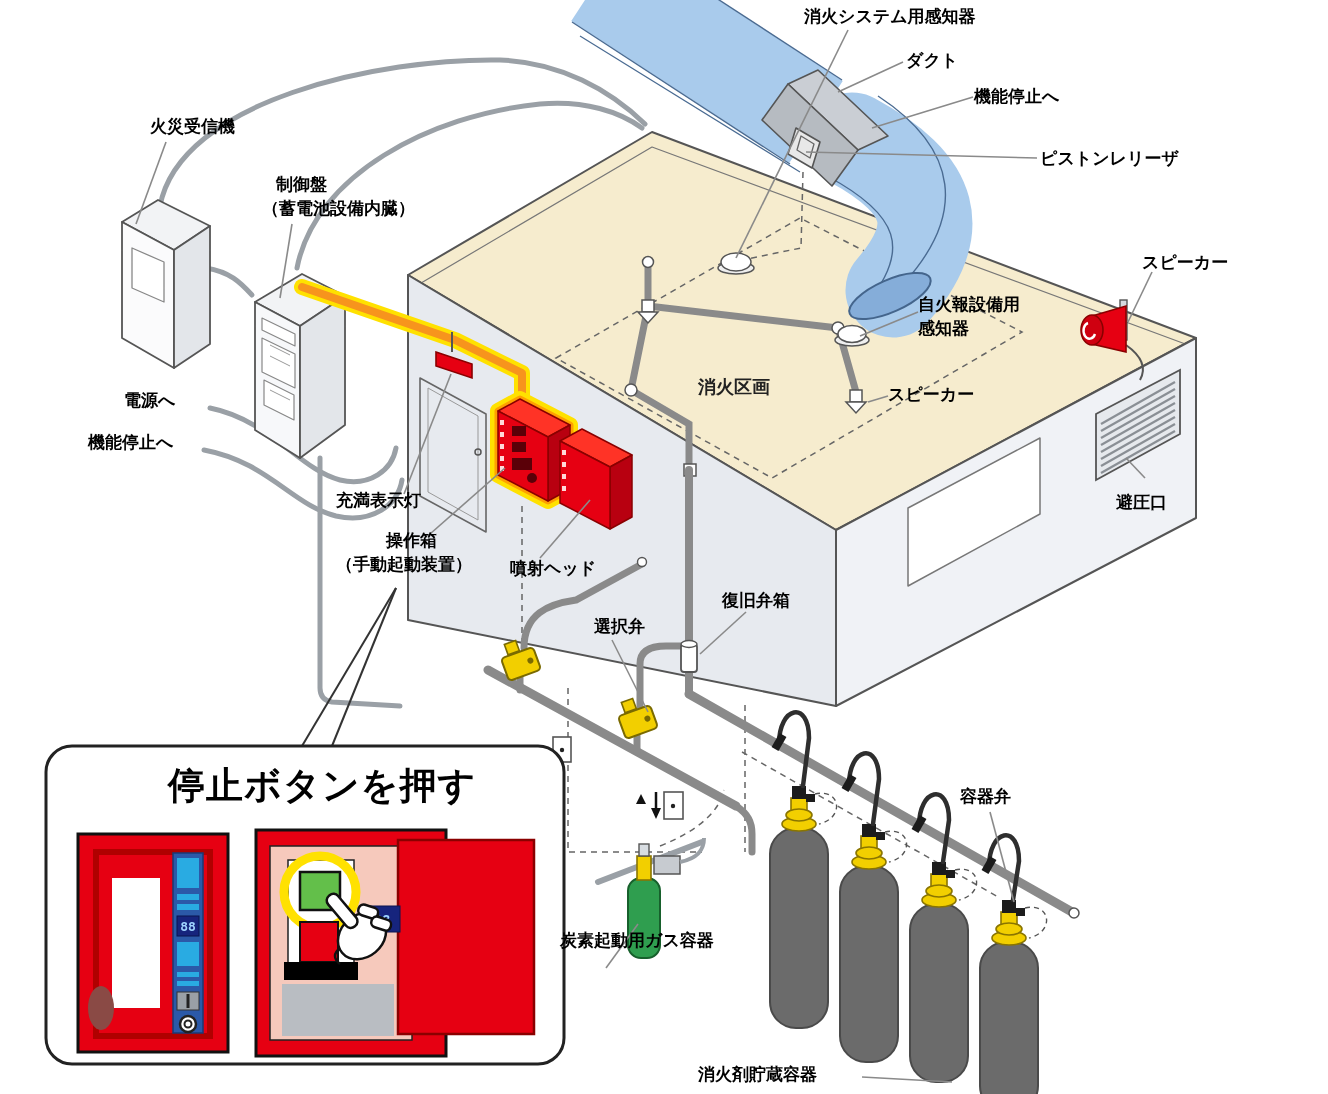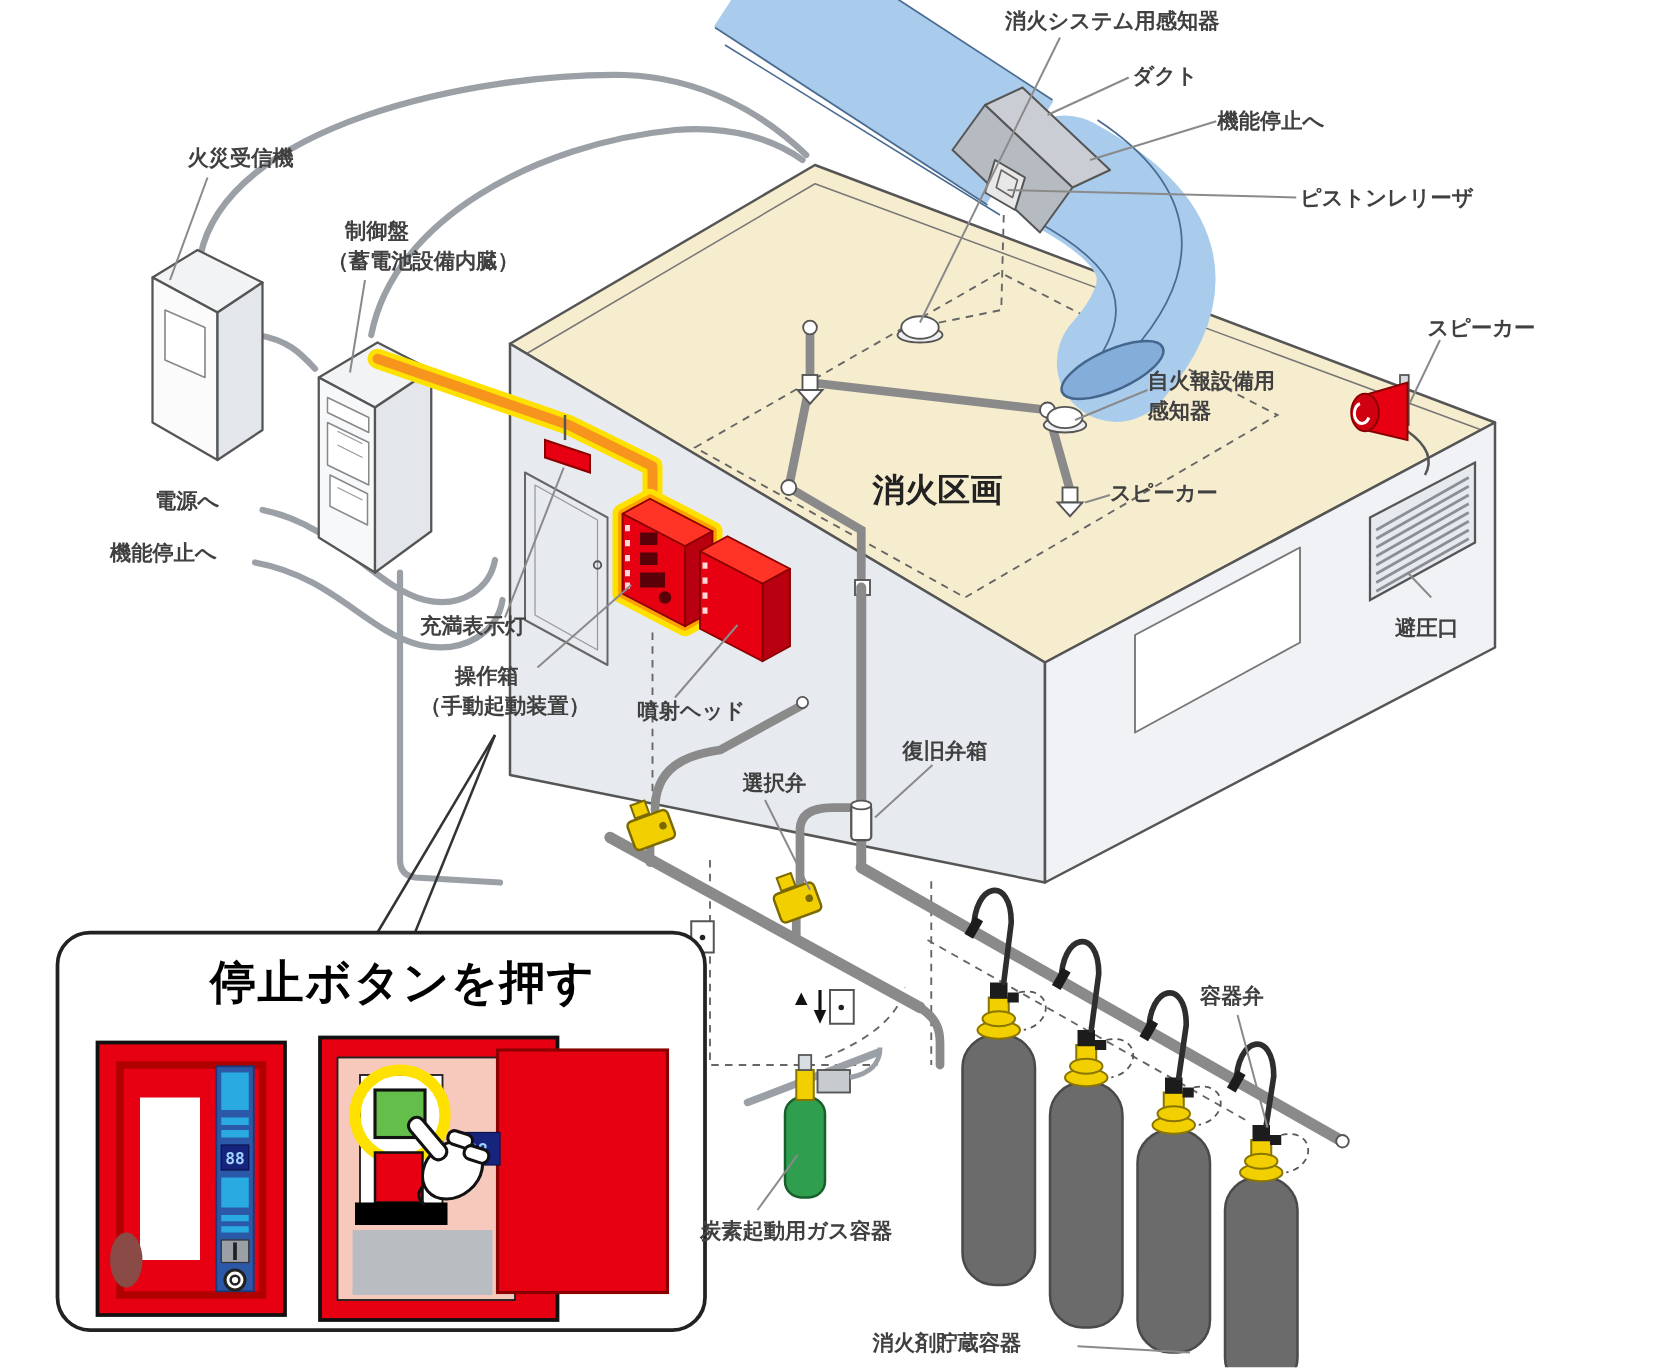--- a/index.html
+++ b/index.html
@@ -1,20 +1,20 @@
 <!DOCTYPE html>
 <html><head>
 <meta charset="utf-8">
 <style>
   html,body{margin:0;padding:0;background:#fff;}
   .stage{position:relative;width:1328px;height:1094px;overflow:hidden;
          font-family:"Liberation Sans","DejaVu Sans",sans-serif;background:#fff;}
   .stage svg{position:absolute;left:0;top:0;}
-  .lbl{position:absolute;font-size:17px;line-height:1.3;color:#404040;white-space:nowrap;font-weight:600;}
-  .lbl.big{font-size:26px;font-weight:800;color:#222;}
+  .lbl{position:absolute;font-size:17px;line-height:1.3;color:#000000;white-space:nowrap;font-weight:600;}
+  .lbl.big{font-size:18px;font-weight:800;color:#222;}
   .lbl.title{font-size:37px;font-weight:800;color:#000;letter-spacing:1px;text-align:right;}
 </style>
 </head>
 <body>
 
 <div class="stage">
 <svg width="1328" height="1094" viewBox="0 0 1328 1094">
 
   <g stroke-linejoin="round">
     <polygon points="408,275 652,132 1196,338 836,530" fill="#f6ecce" stroke="#555" stroke-width="2"></polygon>
@@ -371,23 +371,23 @@
   <div class="lbl" style="left:276px;top:174px">制御盤</div>
   <div class="lbl" style="left:262px;top:198px">（蓄電池設備内臓）</div>
   <div class="lbl" style="left:1142px;top:252px">スピーカー</div>
   <div class="lbl" style="left:918px;top:294px">自火報設備用</div>
   <div class="lbl" style="left:918px;top:318px">感知器</div>
   <div class="lbl big" style="left:698px;top:376px">消火区画</div>
   <div class="lbl" style="left:888px;top:384px">スピーカー</div>
   <div class="lbl" style="left:124px;top:390px">電源へ</div>
   <div class="lbl" style="left:88px;top:432px">機能停止へ</div>
   <div class="lbl" style="left:336px;top:490px">充満表示灯</div>
-  <div class="lbl" style="left:364px;top:530px">操作箱</div>
+  <div class="lbl" style="left:386px;top:530px">操作箱</div>
   <div class="lbl" style="left:336px;top:554px">（手動起動装置）</div>
   <div class="lbl" style="left:510px;top:558px">噴射ヘッド</div>
   <div class="lbl" style="left:1116px;top:492px">避圧口</div>
   <div class="lbl" style="left:722px;top:590px">復旧弁箱</div>
   <div class="lbl" style="left:594px;top:616px">選択弁</div>
   <div class="lbl" style="left:960px;top:786px">容器弁</div>
   <div class="lbl title" style="left:168px;top:762px">停止ボタンを押す</div>
-  <div class="lbl" style="left:560px;top:974px">炭素起動用ガス容器</div>
+  <div class="lbl" style="left:560px;top:930px">炭素起動用ガス容器</div>
   <div class="lbl" style="left:698px;top:1064px">消火剤貯蔵容器</div>
 </div>
 
 </body></html>

